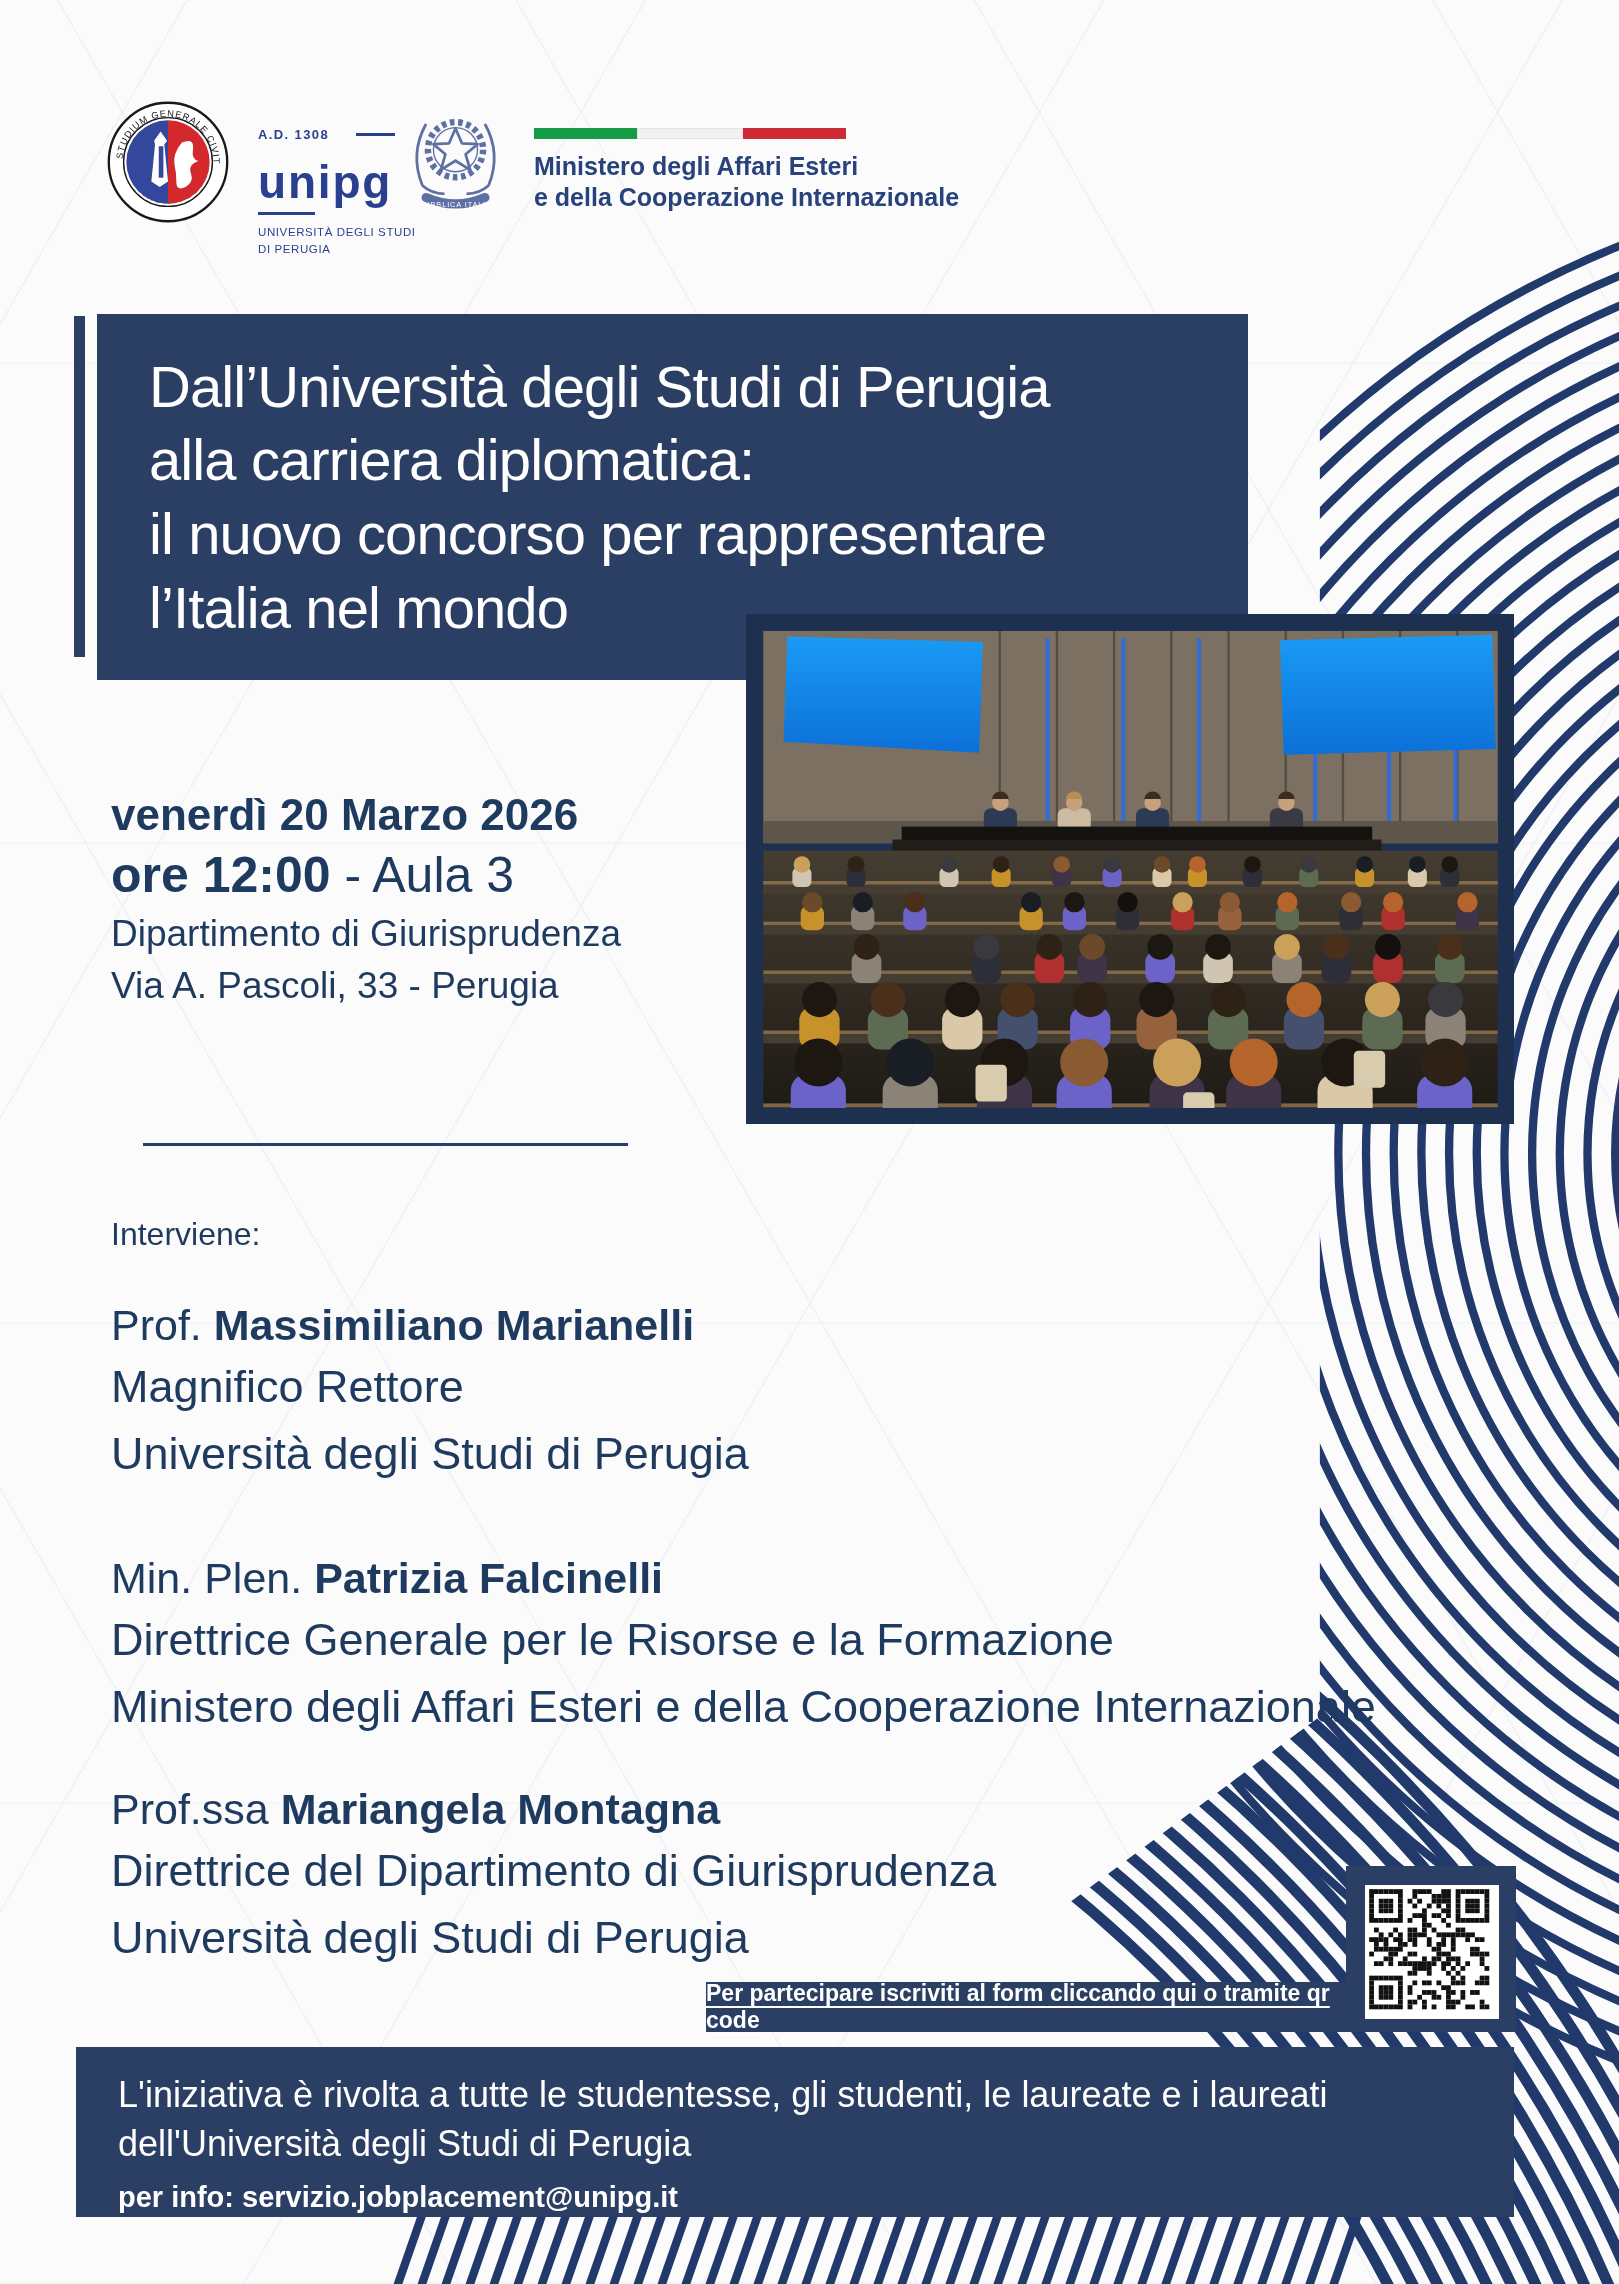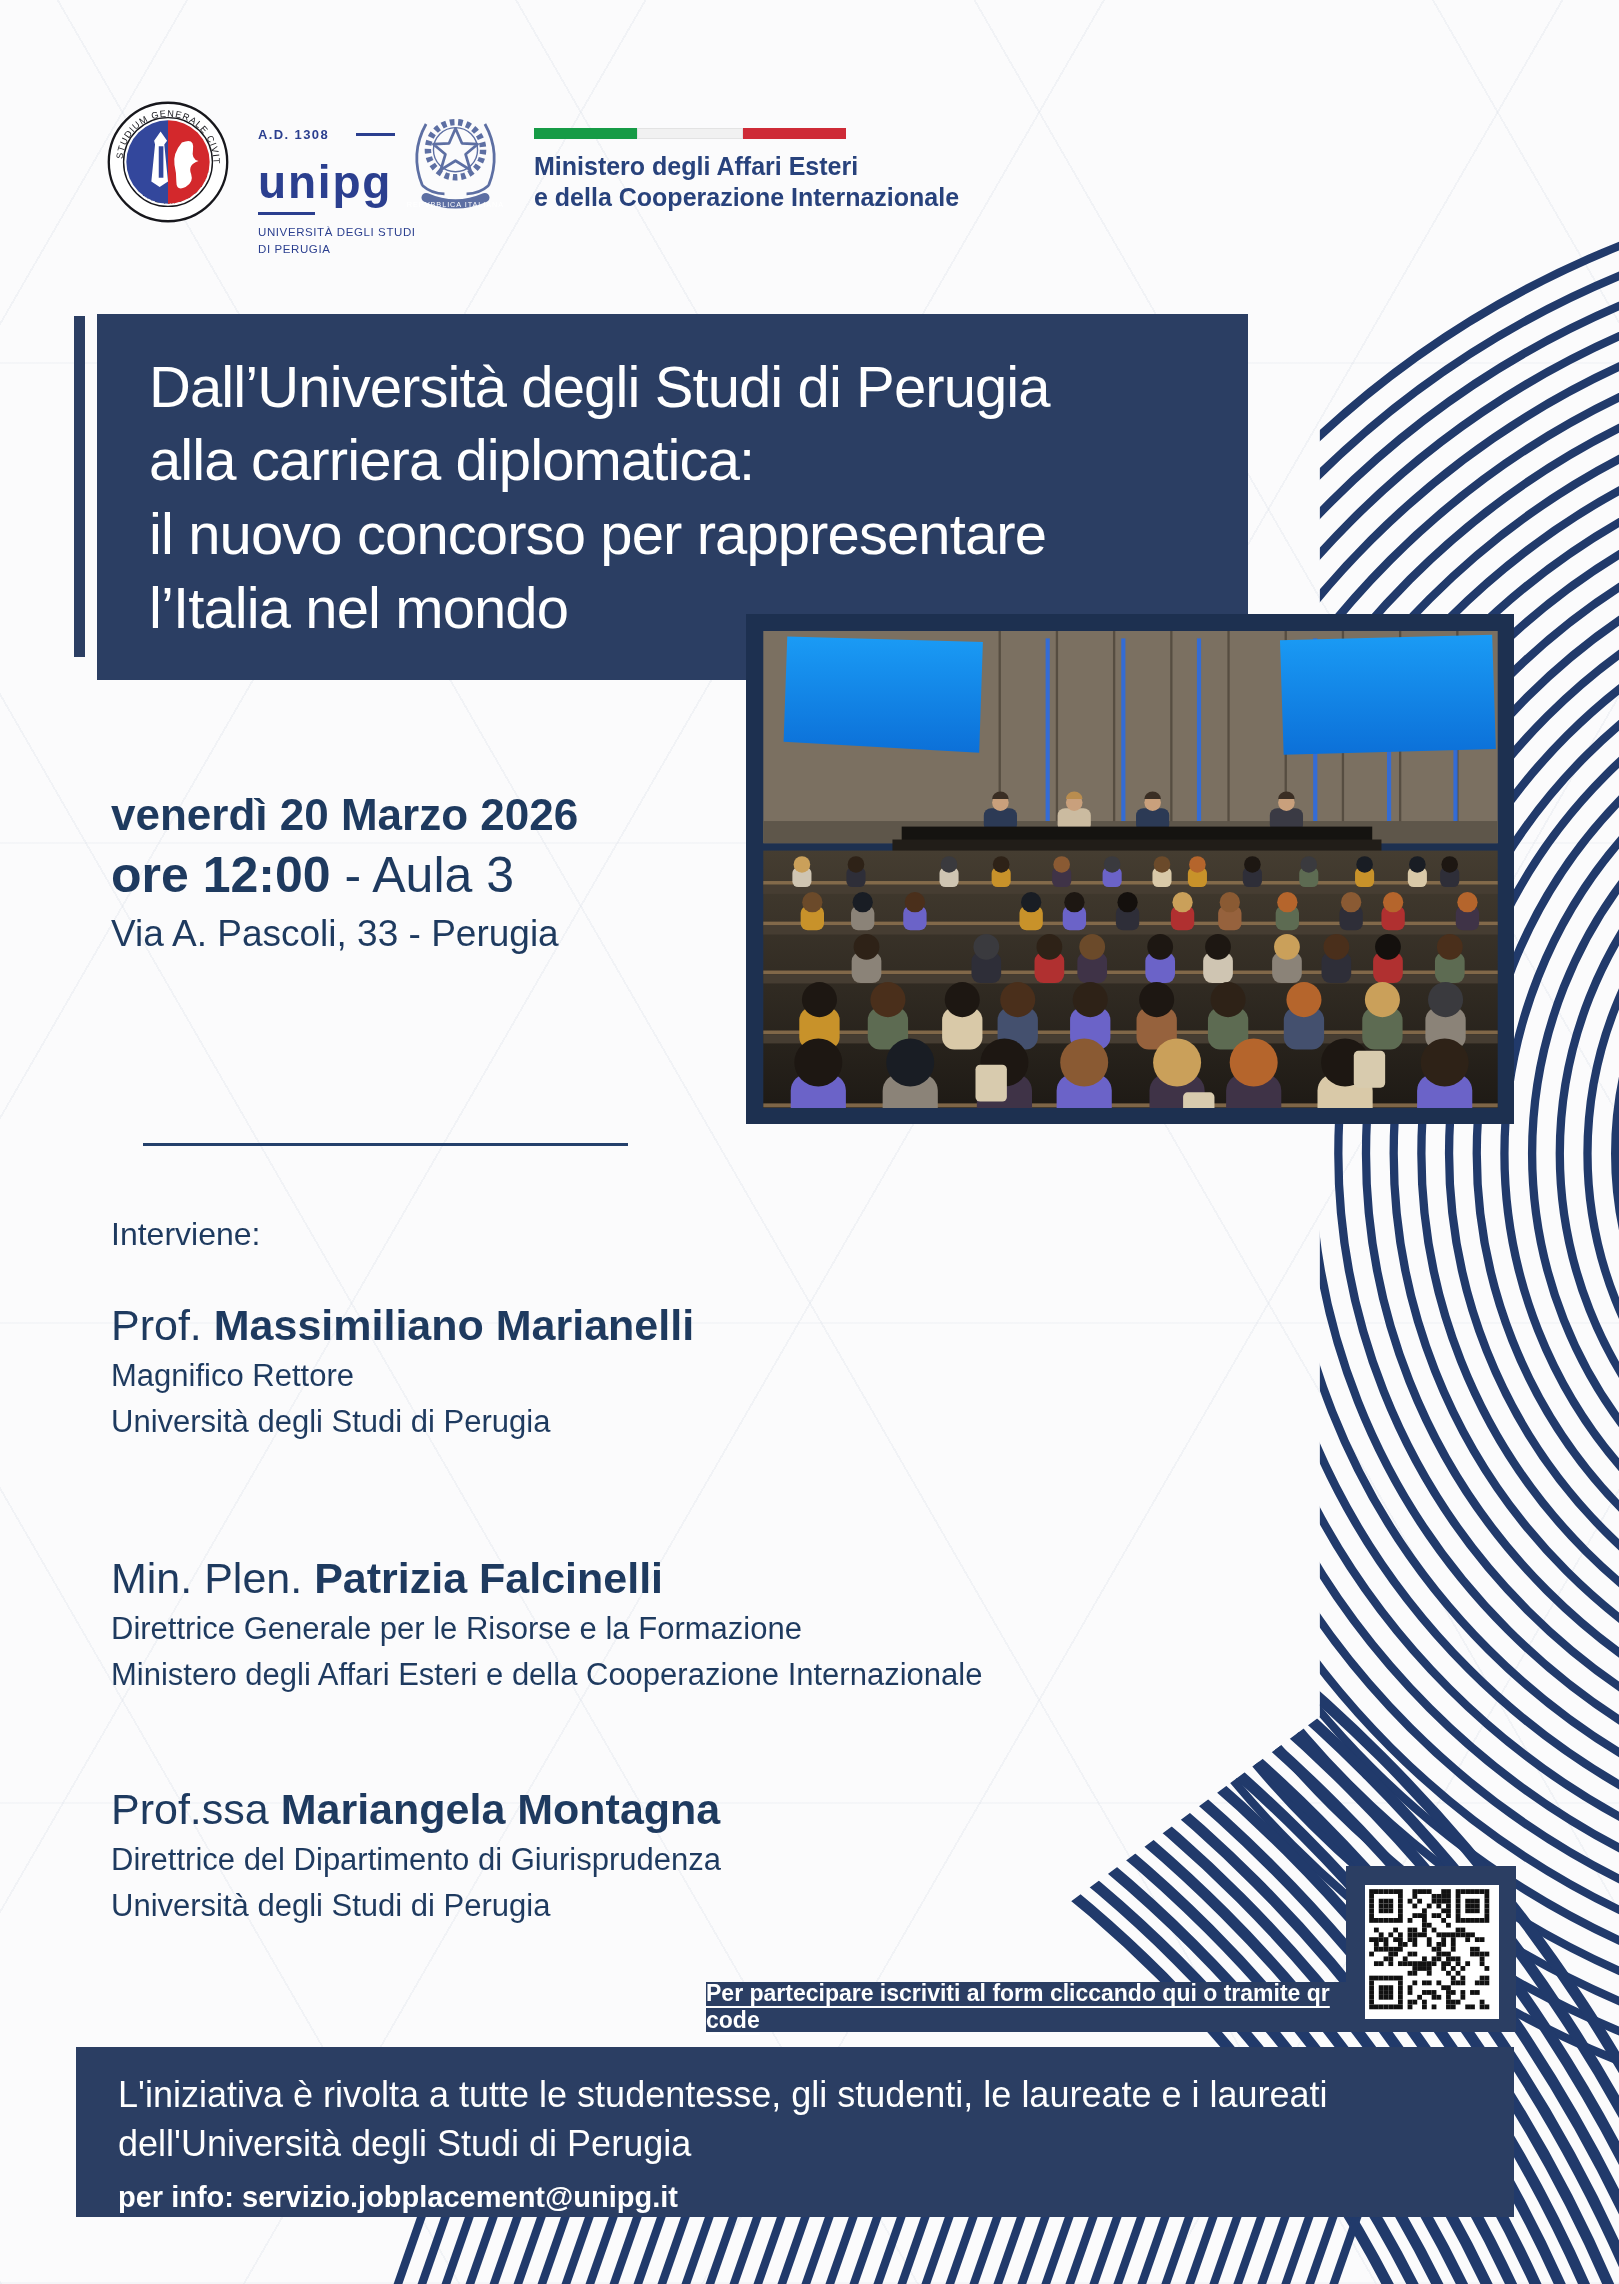--- a/index.html
+++ b/index.html
@@ -40,21 +40,21 @@
   .ev-line{font-size:37px;line-height:1.4;}
   .divider{left:143px;top:1143px;width:485px;height:2.8px;background:#24406b;z-index:2;}
   
   .photo-frame{left:746px;top:614px;width:768px;height:510px;background:#1d3050;z-index:3;}
   .photo-frame svg{position:absolute;left:16.6px;top:16.6px;}
   
   .interviene{left:111px;top:1216px;font-size:32px;color:#1e3a5f;z-index:2;}
   .speaker{left:111px;color:#1e3a5f;z-index:2;}
   .sp-name{font-size:43px;line-height:1.25;}
   .sp-name b{font-weight:bold;}
-  .sp-role{font-size:31px;line-height:1.5;}
+  .sp-role{font-size:45px;line-height:1.5;}
   .sp1{top:1299px;} .sp2{top:1552px;} .sp3{top:1783px;}
   
   .cta-band{left:706px;top:1982px;width:640px;height:50px;background:#2b3e63;z-index:3;
             display:flex;align-items:center;justify-content:center;}
   .cta-band a{color:#ffffff;font-size:23px;font-weight:bold;text-decoration:underline;
               text-underline-offset:4.6px;}
   .qr-box{left:1346px;top:1866px;width:170px;height:166px;background:#2b3e63;z-index:3;}
   .qr-tile{position:absolute;left:18.5px;top:18.5px;width:134px;height:134px;background:#ffffff;}
   
   .foot-box{left:76px;top:2047px;width:1438px;height:170px;background:#2b3e63;z-index:3;
@@ -221,20 +221,21 @@
       <span>Dall’Università degli Studi di Perugia</span><br>
       <span>alla carriera diplomatica:</span><br>
       <span>il nuovo concorso per rappresentare</span><br>
       <span>l’Italia nel mondo</span>
     </h1>
   </div>
 
   <div class="abs event">
     <div class="ev-date">venerdì 20 Marzo 2026</div>
     <div class="ev-time"><b>ore 12:00</b><span> - Aula 3</span></div>
+    <div class="ev-line">Dipartimento di Giurisprudenza</div>
     <div class="ev-line">Via A. Pascoli, 33 - Perugia</div>
   </div>
   <div class="abs divider"></div>
 
   <div class="abs photo-frame">
     <svg id="scene" width="735" height="477" viewBox="0 0 796 517">
       <defs>
         <linearGradient id="scrG" x1="0" y1="0" x2="0" y2="1">
           <stop offset="0" stop-color="#1a9bf5"></stop>
             <stop offset="1" stop-color="#0c70d8"></stop>

